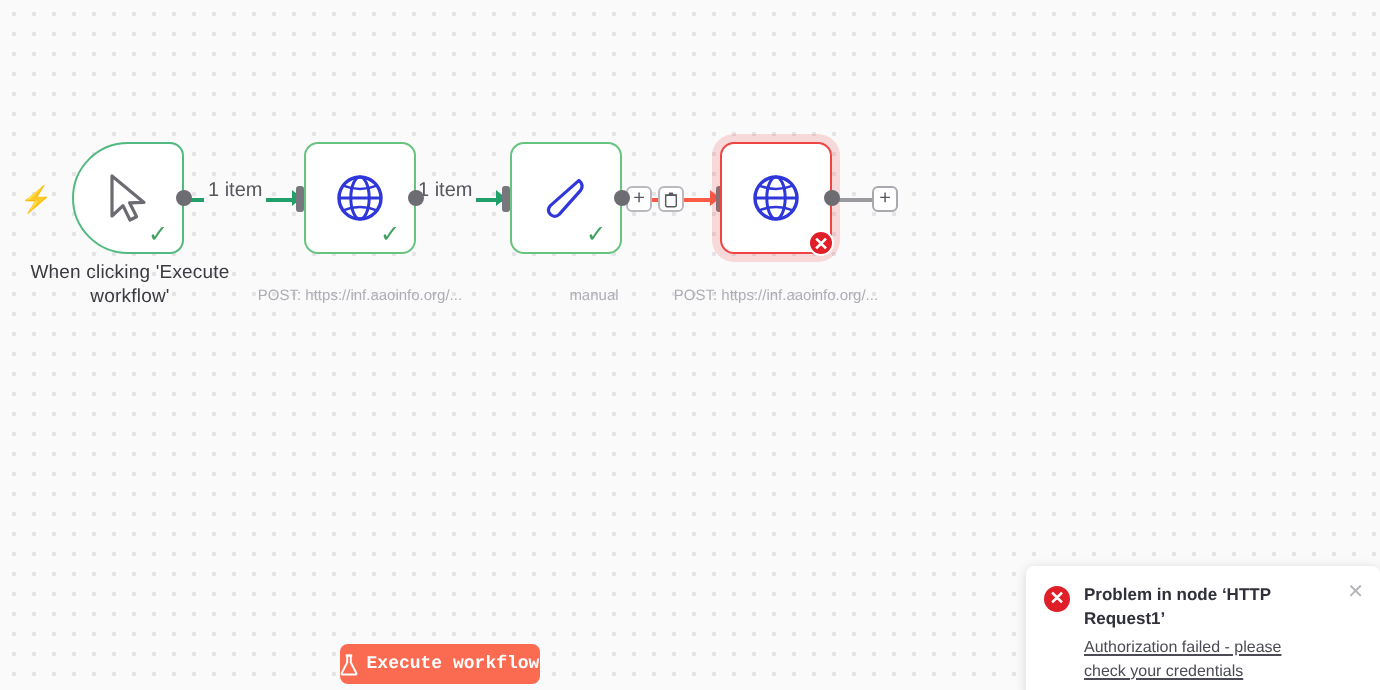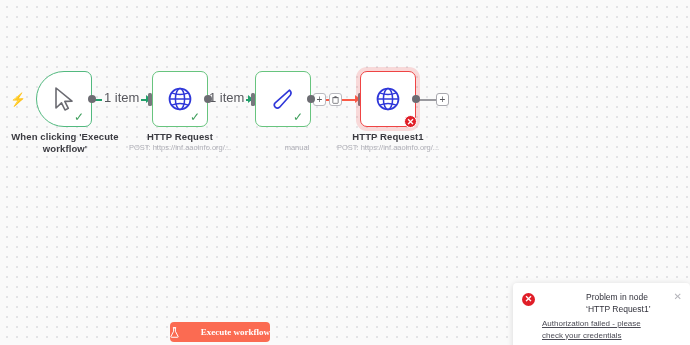--- a/index.html
+++ b/index.html
@@ -72,21 +72,21 @@
     text-align: center;
     font-weight: bold;
     border: 1.5px solid #fff;
   }
 
   
   .node-label {
     position: absolute;
     text-align: center;
     font-size: 9.5px;
-    font-weight: bold;
+    font-weight: normal;
     color: #3b3b41;
     line-height: 12px;
     letter-spacing: 0.1px;
   }
   .node-sub {
     position: absolute;
     text-align: center;
     font-size: 7.5px;
     color: #adadb5;
     line-height: 10px;
@@ -122,21 +122,21 @@
     position: absolute;
     width: 0; height: 0;
     border-top: 4px solid transparent;
     border-bottom: 4px solid transparent;
     border-left: 5px solid #22a06b;
   }
   .arrow-head.red { border-left-color: #fb5a46; }
 
   .wire-label {
     position: absolute;
-    font-size: 13px;
+    font-size: 10px;
     color: #57575d;
     background: #fafafa;
     padding: 0 2px;
     white-space: nowrap;
   }
 
   .mini-btn {
     position: absolute;
     width: 13px;
     height: 13px;
@@ -178,24 +178,24 @@
     left: 170px;
     top: 322px;
     width: 100px;
     height: 20px;
     background: #fb6b52;
     border: none;
     border-radius: 4px;
     color: #ffffff;
     font-size: 9px;
     font-weight: bold;
-    font-family: Liberation Serif, serif;
+    font-family: Liberation Mono, monospace;
     display: flex;
     align-items: center;
-    justify-content: space-between;
+    justify-content: center;
     gap: 4px;
     cursor: pointer;
   }
 
   
   #toast {
     position: absolute;
     left: 513px;
     top: 283px;
     width: 177px;
@@ -215,24 +215,23 @@
     font-size: 9px;
     font-weight: bold;
     line-height: 13px;
     text-align: center;
     flex: 0 0 auto;
     margin-top: 1px;
   }
   .toast-body { flex: 1 1 auto; padding-right: 4px; }
   .toast-title {
     font-size: 8.5px;
-    font-weight: normal;
+    font-weight: bold;
     color: #30303a;
     line-height: 11.5px;
-    margin-left: 44px;
   }
   .toast-msg {
     font-size: 8px;
     color: #4b4b55;
     line-height: 11.5px;
     margin-top: 3px;
     text-decoration: underline;
   }
   .toast-close {
     font-size: 10px;
@@ -291,21 +290,20 @@
         <circle cx="13" cy="13" r="10.5" fill="none" stroke="#2f37d9" stroke-width="1.7"></circle>
         <ellipse cx="13" cy="13" rx="4.6" ry="10.5" fill="none" stroke="#2f37d9" stroke-width="1.5"></ellipse>
         <line x1="2.5" y1="13" x2="23.5" y2="13" stroke="#2f37d9" stroke-width="1.5"></line>
         <path d="M4.6 6.8 Q13 10.2 21.4 6.8" fill="none" stroke="#2f37d9" stroke-width="1.3"></path>
         <path d="M4.6 19.2 Q13 15.8 21.4 19.2" fill="none" stroke="#2f37d9" stroke-width="1.3"></path>
       </svg>
     </div>
     <div class="check-mark">✓</div>
   </div>
   <div class="endpoint-dot" style="left:204px; top:95px;"></div>
-  <div class="node-label" style="left:118px; top:131px; width:124px;">HTTP Request</div>
   <div class="node-sub" style="left:118px; top:143px; width:124px;">POST: https://inf.aaoinfo.org/...</div>
 
   <div class="input-stub" style="left:251px; top:93px;"></div>
   <div class="node" style="left:255px; top:71px;">
     <div class="node-icon">
       <svg width="26" height="26" viewBox="0 0 26 26">
         <path d="M19.5 4.2 Q22.2 6.6 20.3 9.2 L9.6 21.2 Q7.4 23.2 5.2 21.2 Q3.2 19 5.2 16.8 Z" fill="none" stroke="#2f37d9" stroke-width="1.6" stroke-linejoin="round"></path>
       </svg>
     </div>
     <div class="check-mark">✓</div>
@@ -320,21 +318,20 @@
         <circle cx="13" cy="13" r="10.5" fill="none" stroke="#2f37d9" stroke-width="1.7"></circle>
         <ellipse cx="13" cy="13" rx="4.6" ry="10.5" fill="none" stroke="#2f37d9" stroke-width="1.5"></ellipse>
         <line x1="2.5" y1="13" x2="23.5" y2="13" stroke="#2f37d9" stroke-width="1.5"></line>
         <path d="M4.6 6.8 Q13 10.2 21.4 6.8" fill="none" stroke="#2f37d9" stroke-width="1.3"></path>
         <path d="M4.6 19.2 Q13 15.8 21.4 19.2" fill="none" stroke="#2f37d9" stroke-width="1.3"></path>
       </svg>
     </div>
     <div class="err-badge">✕</div>
   </div>
   <div class="endpoint-dot" style="left:412px; top:95px;"></div>
-  <div class="node-label" style="left:326px; top:131px; width:124px;">HTTP Request1</div>
   <div class="node-sub" style="left:326px; top:143px; width:124px;">POST: https://inf.aaoinfo.org/...</div>
 
   <button id="execute-btn">
     <svg width="9" height="11" viewBox="0 0 10 12">
       <path d="M4 0.8 L4 4.6 L1 10.4 Q0.6 11.3 1.6 11.3 L8.4 11.3 Q9.4 11.3 9 10.4 L6 4.6 L6 0.8 Z" fill="none" stroke="#ffffff" stroke-width="1.1" stroke-linejoin="round"></path>
       <line x1="3.2" y1="0.7" x2="6.8" y2="0.7" stroke="#ffffff" stroke-width="1.2"></line>
     </svg>
     <span>Execute workflow</span>
   </button>
 

